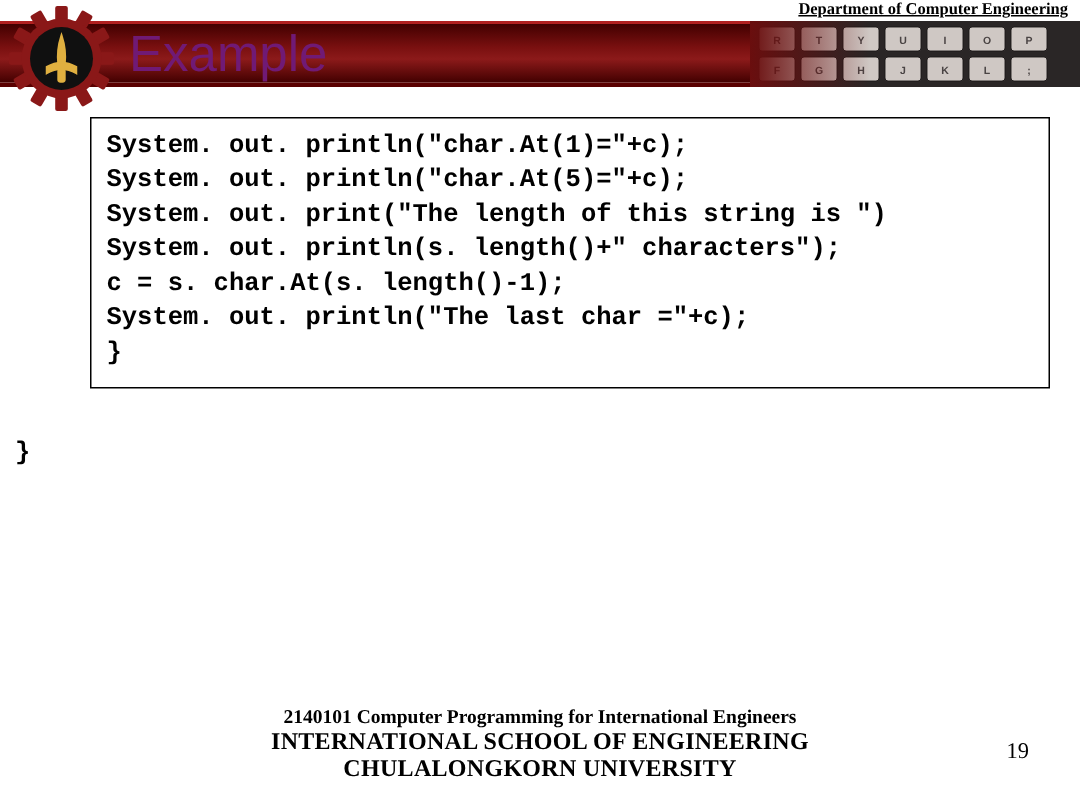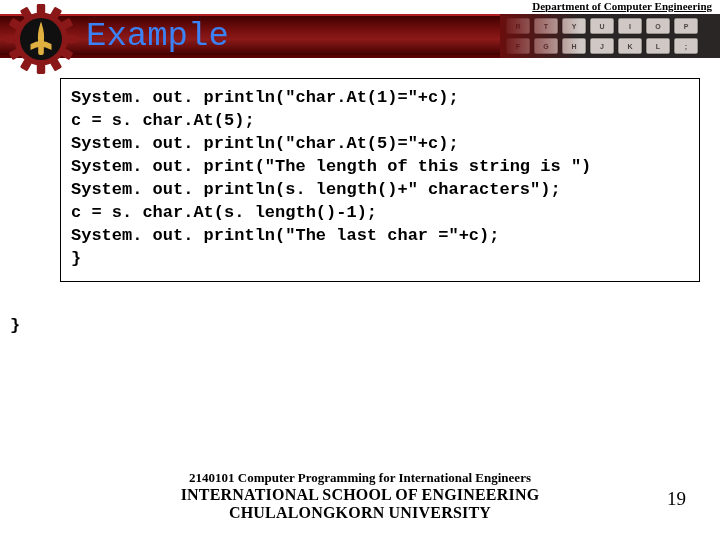--- a/index.html
+++ b/index.html
@@ -13,34 +13,34 @@
     border-top: 2px solid #b02020; border-bottom: 3px solid #5a0000; }
   .dept { position: absolute; top: 0; right: 8px; font-size: 11px; font-weight: bold; text-decoration: underline; color: #000; font-family: Liberation Serif, serif; }
 
   .logo-wrap { position: absolute; top: 4px; left: 6px; width: 70px; height: 70px; }
   .logo-wrap svg { width: 70px; height: 70px; display: block; }
 
   .kbimg { position: absolute; top: 14px; right: 0; width: 220px; height: 44px; }
   .kbimg svg { width: 220px; height: 44px; display: block; }
 
   .title { position: absolute; top: 14px; left: 86px; height: 44px; line-height: 44px;
-    color: #3b82f6; font-size: 34px; font-family: Liberation Mono, monospace; }
+    color: #701a75; font-size: 34px; font-family: Liberation Sans, sans-serif; }
 
   .body-area { position: absolute; top: 78px; left: 10px; width: 700px; }
 
   .code-box { margin-left: 50px; width: 640px; border: 1px solid #000; padding: 8px 10px 10px 10px; background: #fff; }
   .code-box .line { font-family: "Courier New", Courier, monospace; font-size: 17px; font-weight: bold; line-height: 1.35; white-space: pre; color: #000; }
 
   .stray-brace { font-family: "Courier New", Courier, monospace; font-size: 17px; font-weight: bold; margin-top: 34px; margin-left: 0; }
 
   .footer { position: absolute; left: 0; bottom: 18px; width: 720px; text-align: center; }
   .footer .f1 { font-size: 13px; font-weight: bold; }
   .footer .f2 { font-size: 16px; font-weight: bold; font-variant: small-caps; letter-spacing: 0.2px; }
   .footer .f3 { font-size: 16px; font-weight: bold; font-variant: small-caps; letter-spacing: 0.2px; }
-  .pagenum { position: absolute; right: 34px; bottom: 30px; font-size: 19px; }
+  .pagenum { position: absolute; right: 34px; bottom: 30px; font-size: 15px; }
 </style>
 </head>
 <body>
 
 <div class="slide">
 
   <div class="topbar">
     <div class="dept">Department of Computer Engineering</div>
     <div class="topbar-strip"></div>
 
@@ -122,21 +122,20 @@
         </g>
       </svg>
     </div>
 
     <div class="title">Example</div>
   </div>
 
   <div class="body-area">
     <div class="code-box">
       <div class="line">System. out. println("char.At(1)="+c);</div>
-      <div class="line">c = s. char.At(5);</div>
       <div class="line">System. out. println("char.At(5)="+c);</div>
       <div class="line">System. out. print("The length of this string is ")</div>
       <div class="line">System. out. println(s. length()+" characters");</div>
       <div class="line">c = s. char.At(s. length()-1);</div>
       <div class="line">System. out. println("The last char ="+c);</div>
       <div class="line">}</div>
     </div>
     <div class="stray-brace">}</div>
   </div>
 

